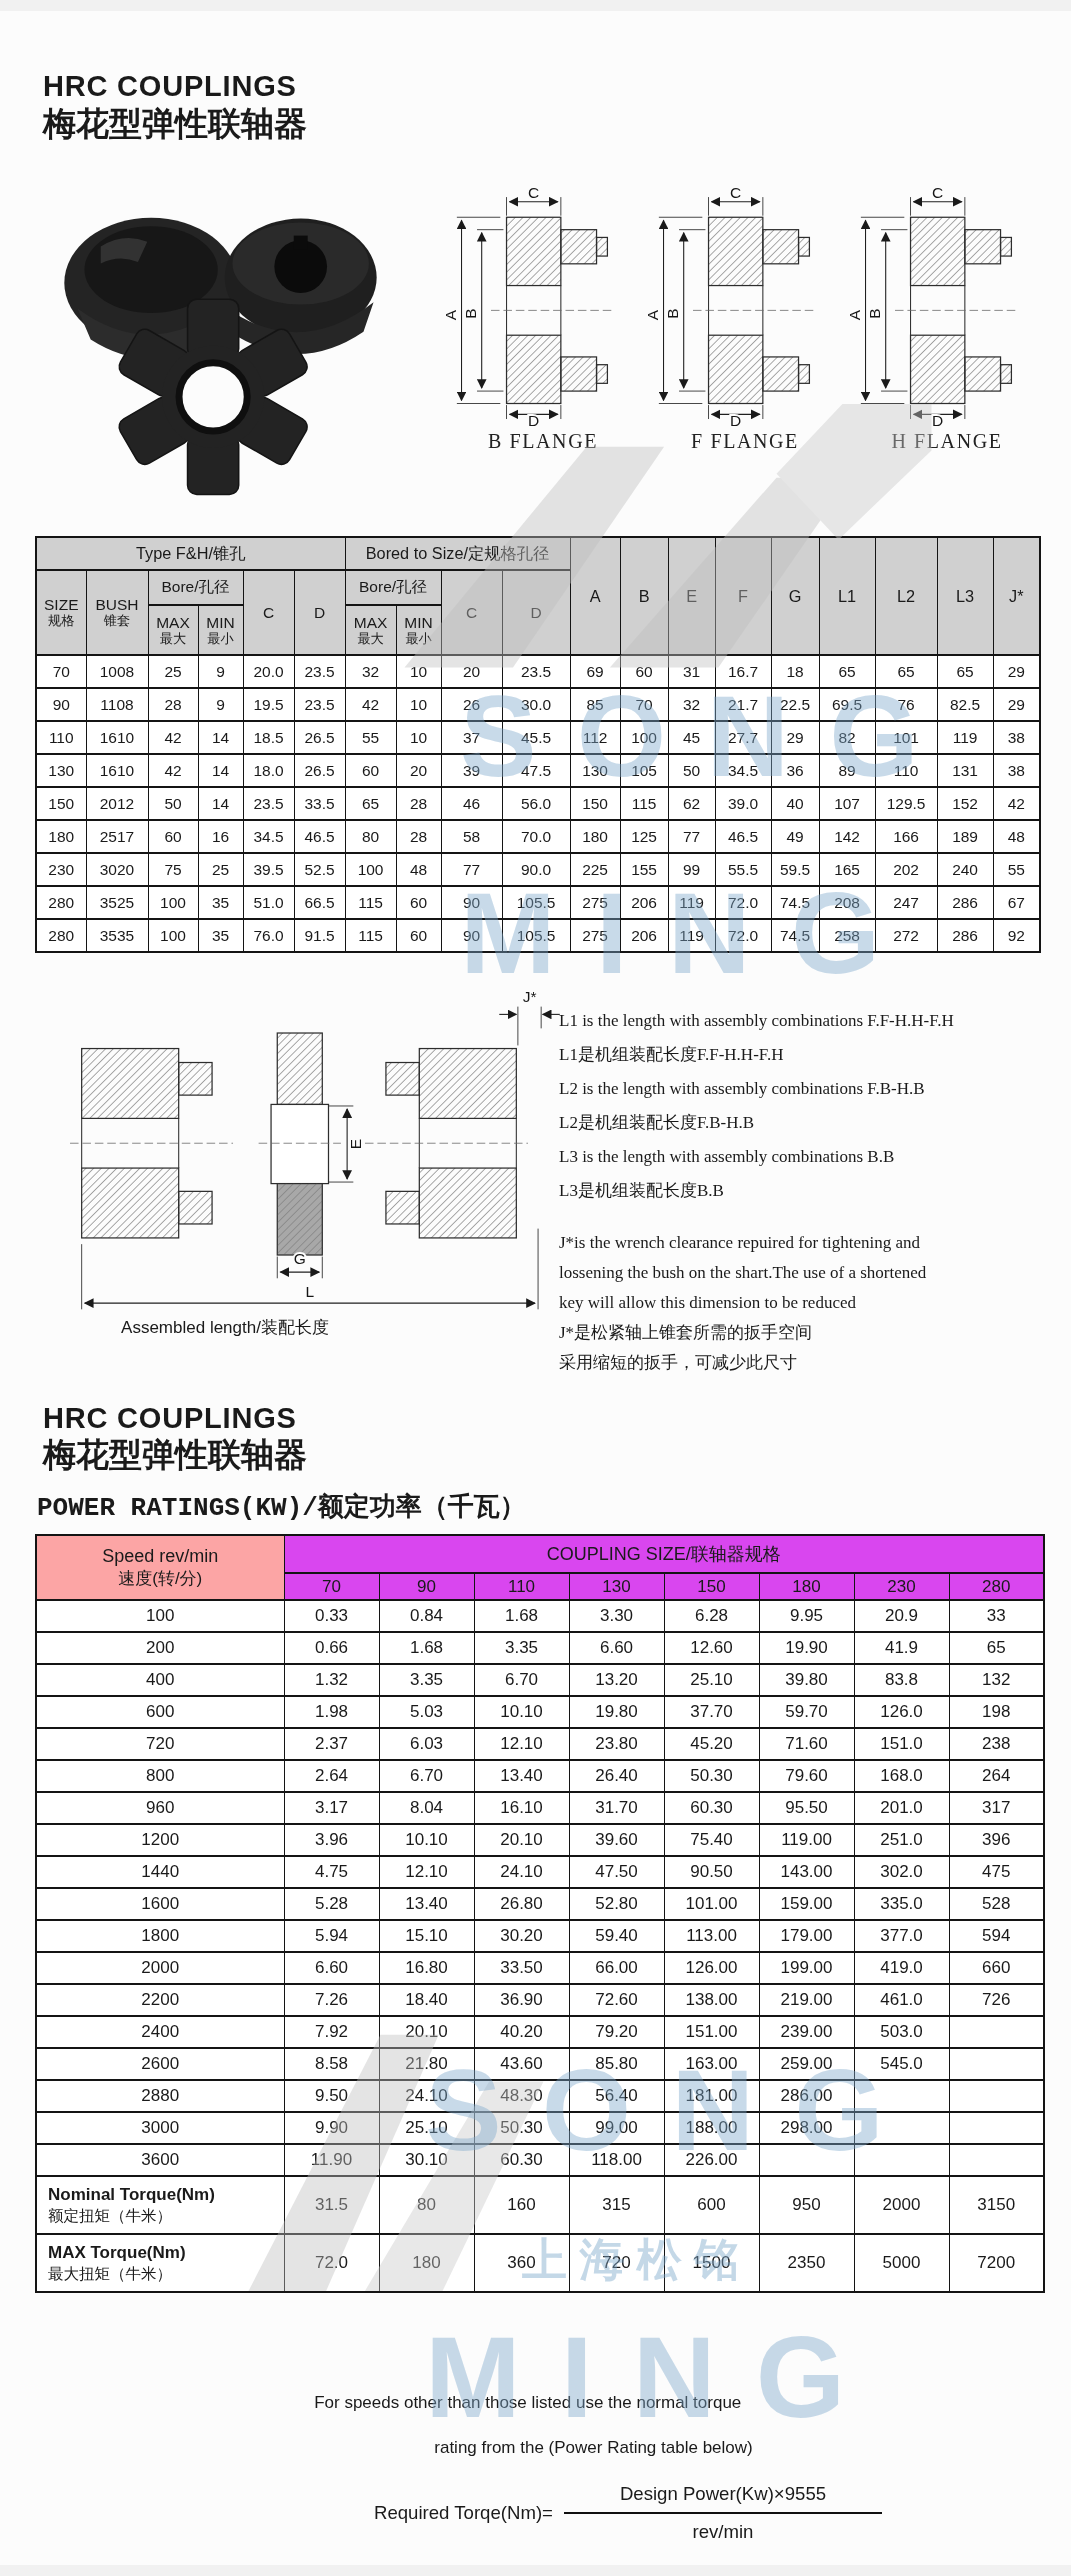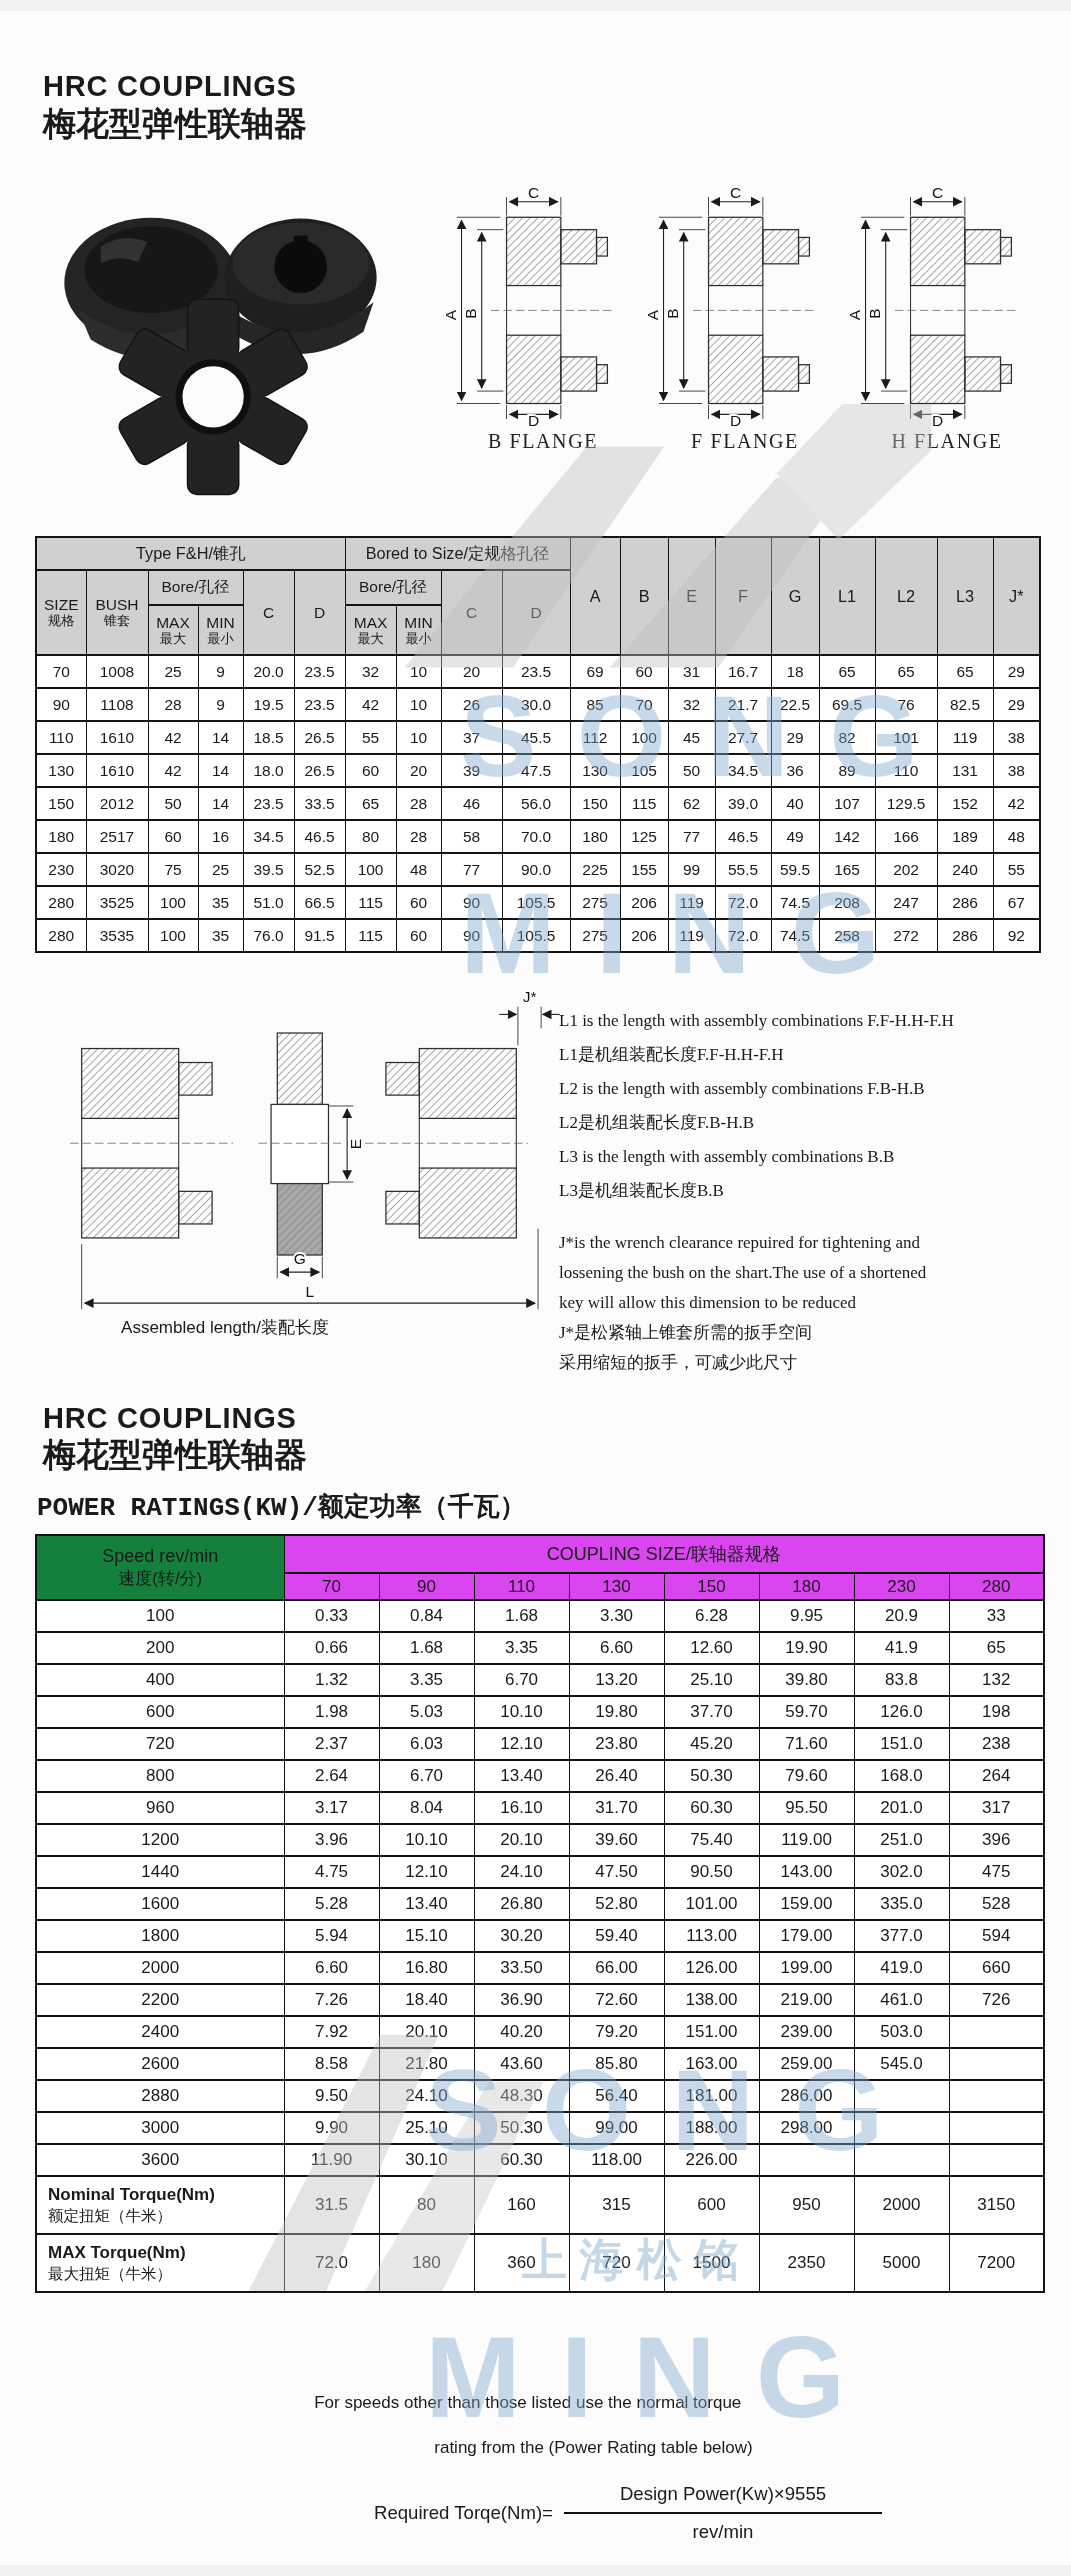--- a/index.html
+++ b/index.html
@@ -33,21 +33,21 @@
   .t1 thead tr:nth-child(3) th { height:48px; }
   .t1 tbody td { height:31px; font-size:15.5px; }
   .t1 .cn { display:block; font-size:13.2px; line-height:15.5px; }
   .t1 .en { display:block; line-height:17px; }
 
   .t2 { width:1009px; font-size:17px; }
   .t2 thead th { background:#d946ef; font-weight:400; }
   .t2 thead tr:nth-child(1) th { height:36px; font-size:18px; }
   .t2 thead tr:nth-child(2) th { height:25px; }
   .t2 tbody td { height:30px; }
-  .t2 .speed-th { background:#15803d; }
+  .t2 .speed-th { background:#fca5a5; }
   .t2 .torque-row th, .t2 .torque-row td { height:56px; }
   .t2 .torque-label { text-align:left; padding-left:11px; background:#fff; font-weight:400;}
   .t2 .torque-label b { display:block; font-size:17px; font-weight:700; line-height:22px; }
   .t2 .torque-label span { display:block; font-size:15.5px; line-height:20px; }
   .t2 .speed-th .en { display:block; font-size:18px; line-height:23px; }
   .t2 .speed-th .cn { display:block; font-size:17px; line-height:22px; }
 
   
   .notes { left:559px; top:1004px; width:497px; font-size:17px; }
   .notes .note-line { line-height:34px; white-space:nowrap;font-family:Liberation Serif, serif; }

